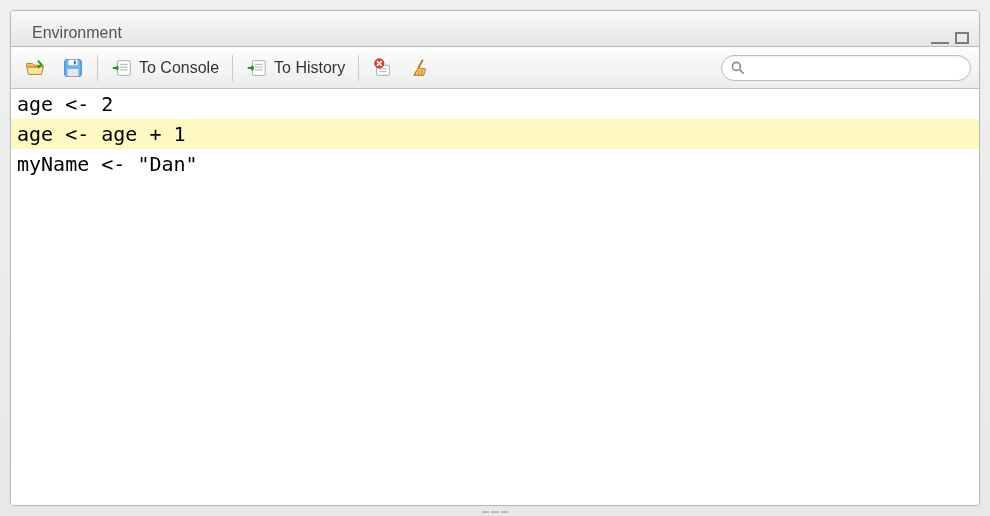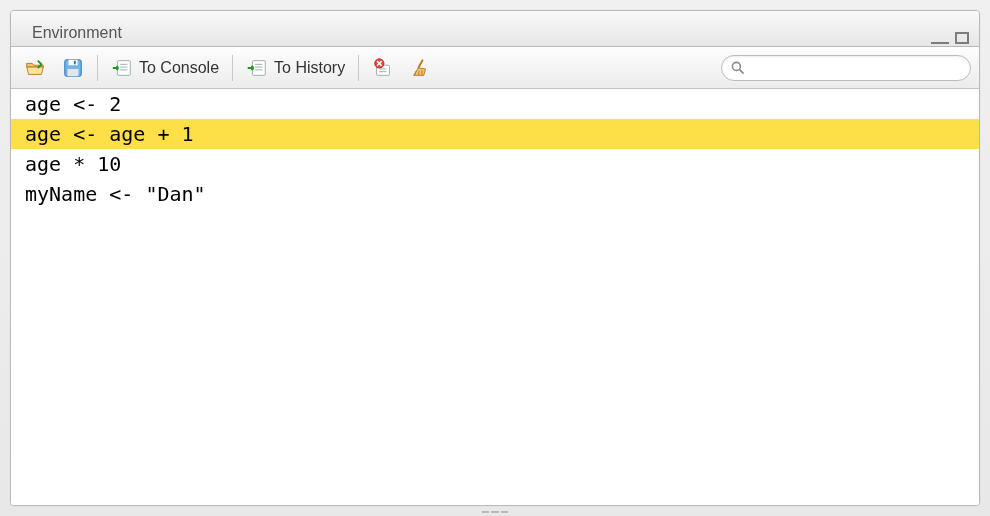--- a/index.html
+++ b/index.html
@@ -113,25 +113,25 @@
   .history {
     flex: 1;
     overflow: auto;
     font-family: "Lucida Console","Consolas","Menlo",monospace;
     font-size: 20px;
     line-height: 30px;
     color: #000;
     background:#fff;
   }
   .hist-line {
-    padding: 0 14px;
+    padding: 0 6px;
     white-space: pre;
   }
   .hist-line.selected {
-    background: #fde047;
+    background: #fef9c3;
   }
   
   .grip {
     position:absolute; left:50%; bottom:2px; transform:translateX(-50%);
     width:26px; height:4px;
     display:flex; gap:2px; justify-content:center;
   }
   .grip span { width:8px; height:2px; background:#b9b9b9; display:block; margin-top:1px;}
 </style>
 </head>
@@ -234,21 +234,20 @@
         <circle cx="8" cy="8" r="5" fill="none" stroke="#8a8a8a" stroke-width="2"></circle>
         <line x1="12" y1="12" x2="17" y2="17" stroke="#8a8a8a" stroke-width="2"></line>
       </svg>
       <input class="search-input" type="text" placeholder="" style="">
     </div>
   </div>
 
   <div class="history" id="history-body">
       <div class="hist-line">age &lt;- 2</div>
       <div class="hist-line selected">age &lt;- age + 1</div>
-      <div class="hist-line">age * 10</div>
       <div class="hist-line">myName &lt;- "Dan"</div>
     </div>
 
 </div>
 
 <div class="grip">
   <span></span>
     <span></span>
     <span></span>
 </div>

